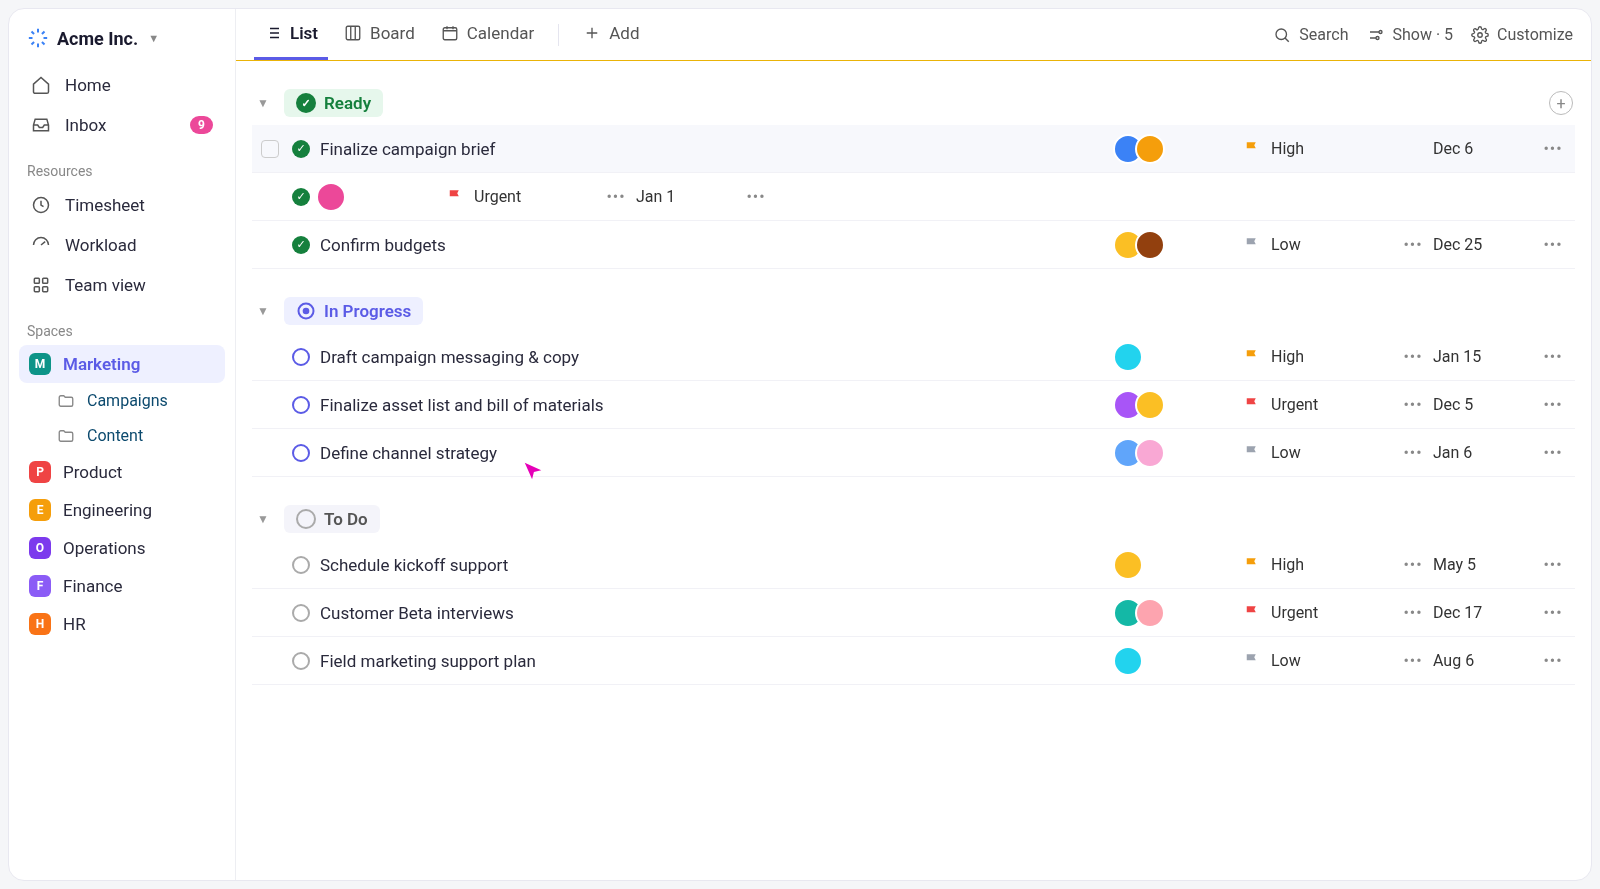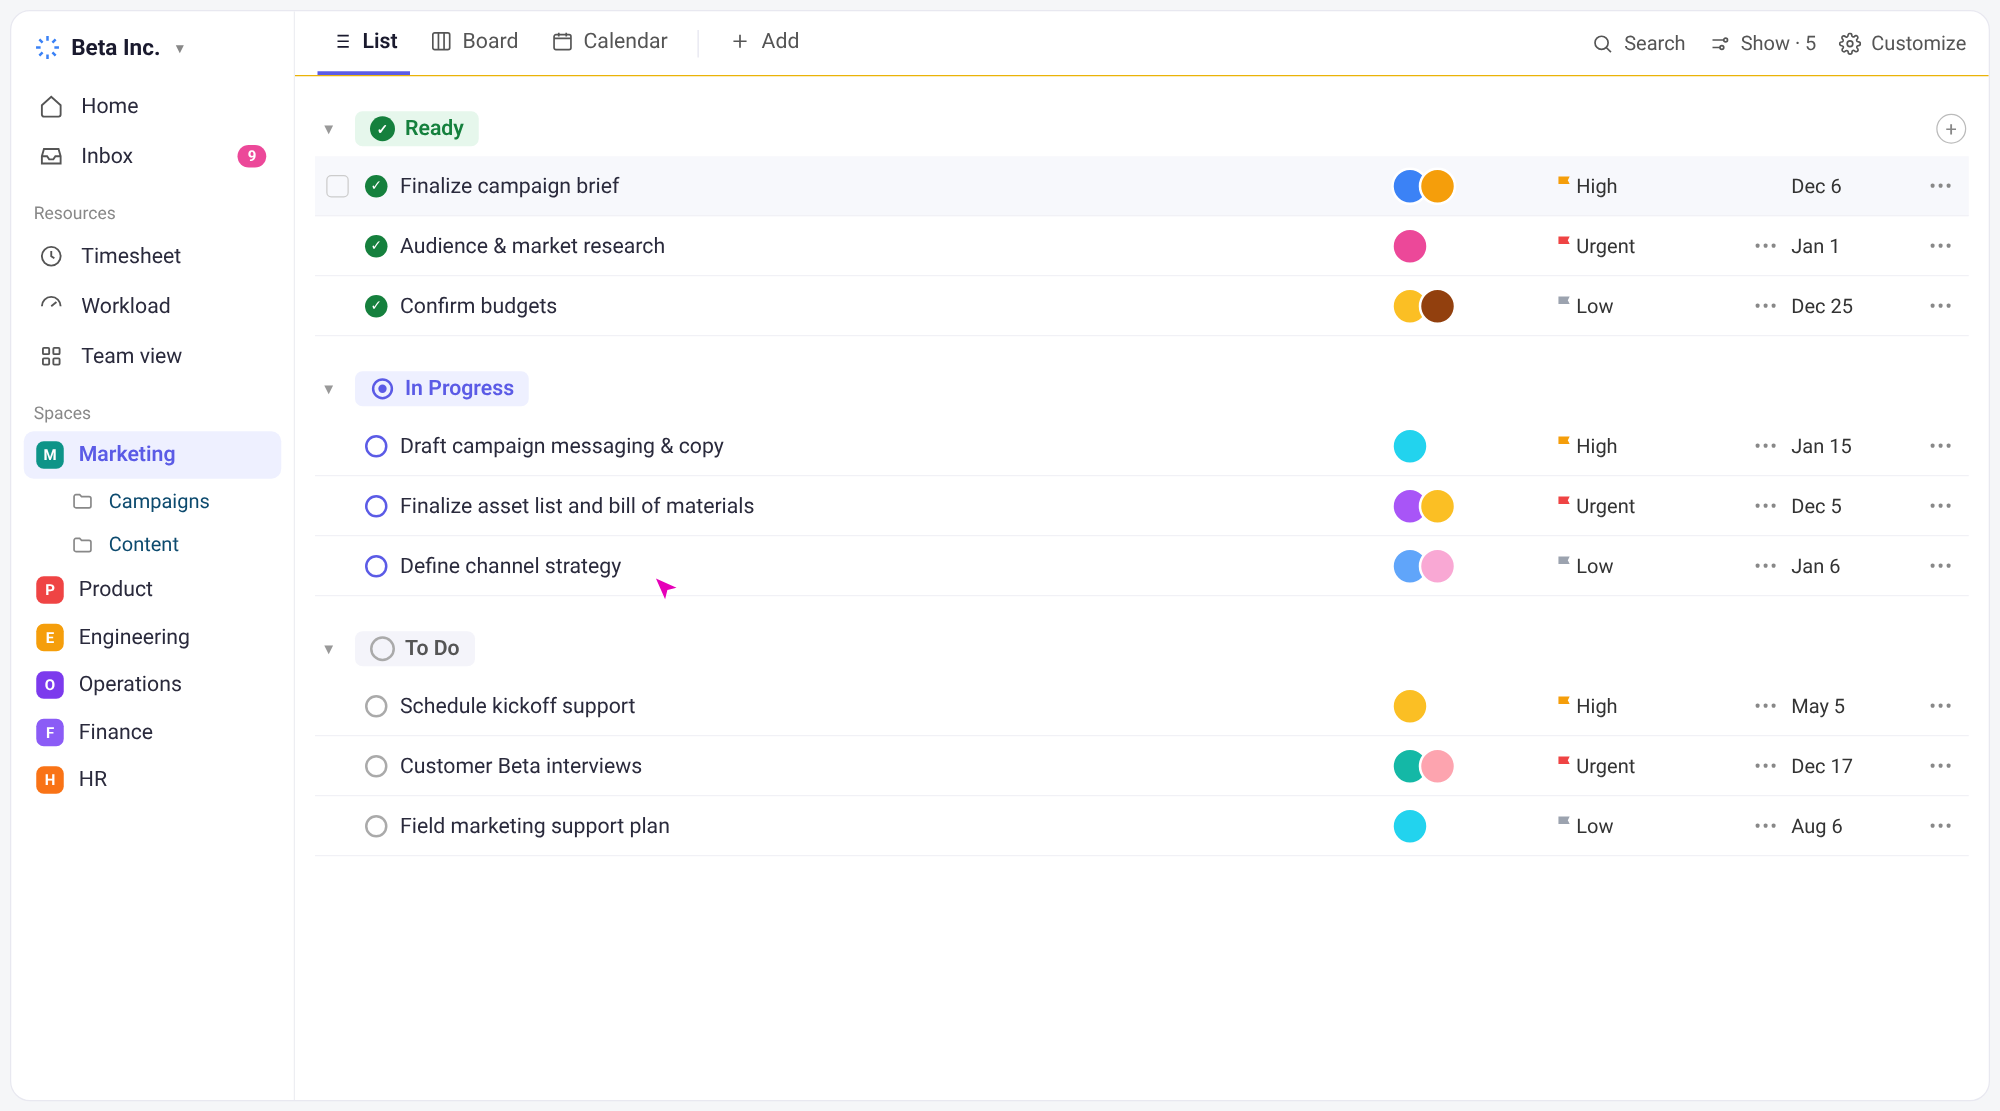--- a/index.html
+++ b/index.html
@@ -39,41 +39,41 @@
 .chk-slot { width:32px; display:flex; justify-content:center;}
 .chk { width:18px; height:18px; border:1.5px solid #ccc; border-radius:4px;}
 .status-slot { width:30px; display:flex; justify-content:center;}
 .st-circle { width:18px; height:18px; border-radius:50%; }
 .st-done { background:#15803d; display:flex; align-items:center; justify-content:center; color:#fff; font-size:11px;}
 .st-open { border:2.2px solid #5b5be6;}
 .st-todo { border:2.2px solid #aaa;}
 .task-title { flex:1; font-size:17px; color:#2a2a3c; padding-left:4px;}
 .avatars { width:130px; display:flex;}
 .av { width:30px; height:30px; border-radius:50%; border:2px solid #fff; margin-right:-8px; background-size:cover; background-position:center;}
-.flag-col { width:150px; display:flex; align-items:flex-start; font-size:16px; color:#333;}
+.flag-col { width:150px; display:flex; align-items:center; gap:10px; font-size:16px; color:#333;}
 .flag { width:18px; height:18px;}
 .more-col { width:40px; text-align:center; color:#888; cursor:pointer; font-size:16px; letter-spacing:1px;}
 .date-col { width:100px; font-size:16px; color:#333;}
 .row-menu { width:40px; text-align:center; color:#888; cursor:pointer; letter-spacing:1px;}
 .group-gap { height:20px;}
 .cursor-ptr { position:absolute; left:286px; top:400px; width:22px; height:22px; z-index:5; pointer-events:none;}
 .action-toast { position:absolute; left:300px; top:426px; background:#e600b8; color:#fff; font-size:17px; font-weight:600; padding:10px 20px; border-radius:24px; box-shadow:0 4px 14px rgba(230,0,184,.4); z-index:5;}
 .task-row.hl { background:#f7f8fc;}
 </style>
 </head>
 <body>
 
 <div class="app-frame">
 
   <aside class="sidebar">
     <div class="ws-row">
       <svg class="ws-logo" viewBox="0 0 24 24" fill="none" stroke="currentColor" stroke-width="2.2">
           <path d="M12 2v4M12 18v4M4.9 4.9l2.8 2.8M16.3 16.3l2.8 2.8M2 12h4M18 12h4M4.9 19.1l2.8-2.8M16.3 7.7l2.8-2.8"></path>
         </svg>
-      <span class="ws-name">Beta Inc.</span>
+      <span class="ws-name">Acme Inc.</span>
       <span class="chev">▼</span>
     </div>
 
     <div class="nav-item">
       <svg class="nav-icon" viewBox="0 0 24 24" fill="none" stroke="currentColor" stroke-width="1.8">
           <path d="M3 11l9-8 9 8v9a2 2 0 01-2 2H5a2 2 0 01-2-2z"></path>
         </svg>
       <span>Home</span>
     </div>
     <div class="nav-item">
@@ -236,21 +236,20 @@
             </div>
             <div class="more-col"></div>
             <div class="date-col">Dec 6</div>
             <div class="row-menu">•••</div>
           </div>
           <div class="task-row">
             <div class="chk-slot"></div>
             <div class="status-slot">
               <div class="st-circle st-done">✓</div>
             </div>
-            <div class="task-title">Audience &amp; market research</div>
             <div class="avatars">
               <div class="av" style="background:#ec4899"></div>
             </div>
             <div class="flag-col">
               <svg class="flag" viewBox="0 0 24 24" fill="#ef4444">
                 <path d="M5 3v18M5 3h12l-2 4 2 4H5"></path>
               </svg>
               <span>Urgent</span>
             </div>
             <div class="more-col">•••</div>

